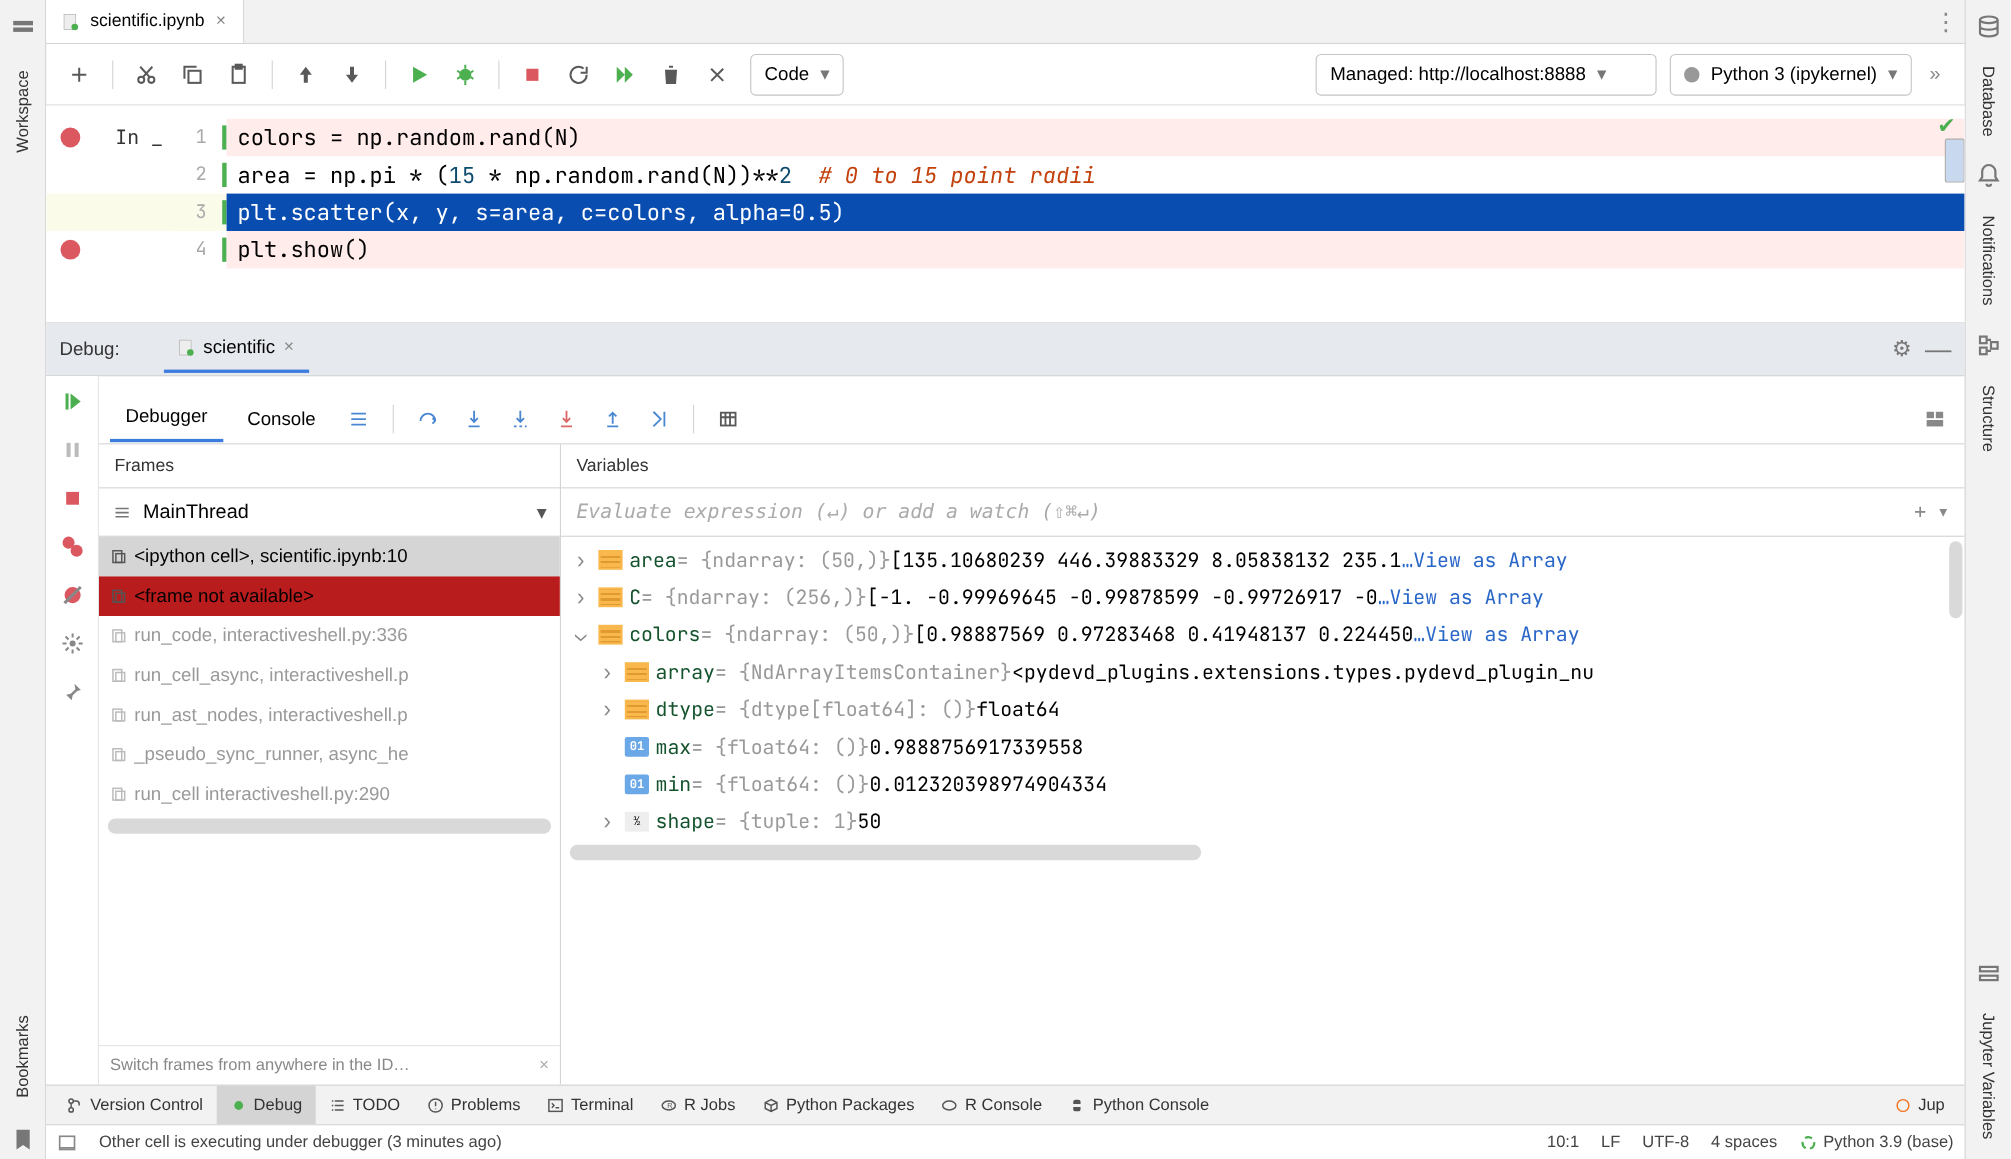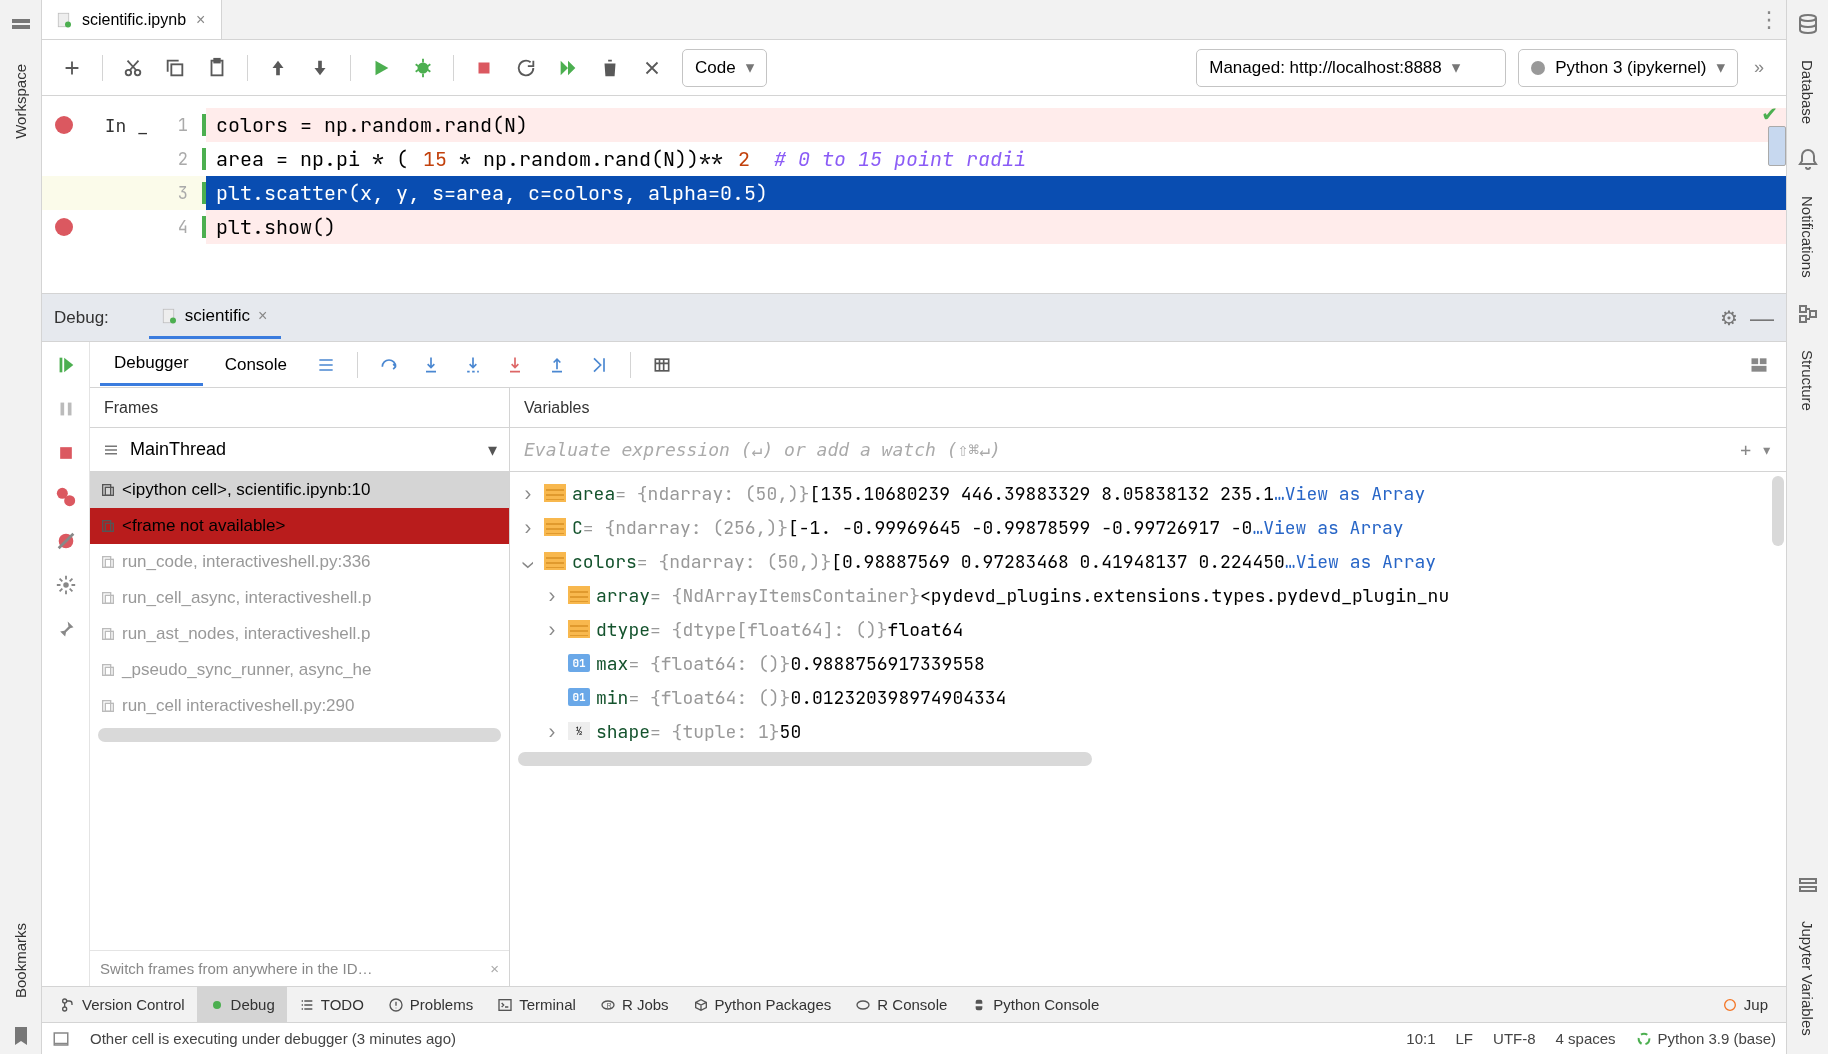--- a/index.html
+++ b/index.html
@@ -42,22 +42,22 @@
 .bp-col { width: 44px; background: #fff; }
 .bp-dot { width: 18px; height: 18px; border-radius: 50%; background: #db5860; margin: 0 auto; }
 .prompt-col { width: 70px; text-align: right; padding-right: 8px; color: #333; font-size: 18px; }
 .gutter { width: 50px; text-align: right; padding-right: 14px; color: #aaa; font-size: 17px; border-right: 4px solid #4caf50; background: #fff; }
 .code-col { flex: 1; font-size: 20px; line-height: 34px; }
 .code-line { height: 34px; padding-left: 10px; white-space: pre; }
 .code-line.bp { background: #ffeceb; }
 .code-line.sel { background: #094db1; color: #fff; }
 .row { display: flex; align-items: center; height: 34px; }
 .editor-rows { display: flex; flex-direction: column; padding-top: 12px; }
-.num { color: #c2410c; margin-left: 15px; }
-.comment { color: #8b5cf6; font-style: italic; }
+.num { color: #0c4a6e; }
+.comment { color: #c2410c; font-style: italic; }
 .check-icon { position: absolute; right: 8px; top: 6px; color: #4caf50; font-size: 20px; }
 .minimap { position: absolute; right: 0; top: 30px; width: 18px; height: 40px; background: linear-gradient(#c7d8ef, #c7d8ef); border: 1px solid #aaa; border-radius: 2px; }
 
 
 .add-cell-bar { height: 18px; position: relative; border-bottom: 1px solid #d4d4d4; }
 .add-cell-buttons { position: absolute; left: 50%; top: -30px; transform: translateX(-50%); display: flex; gap: 0; border: 1px solid #c4c4c4; border-radius: 5px; background: #fff; overflow: hidden; }
 .add-cell-buttons .btn { padding: 6px 18px; font-size: 17px; cursor: pointer; }
 .add-cell-buttons .btn:first-child { border-right: 1px solid #c4c4c4; }
 
 
@@ -67,21 +67,21 @@
 .debug-tab { display: flex; align-items: center; gap: 6px; padding: 10px 12px; border-bottom: 3px solid #3b7cde; font-size: 17px; }
 .debug-header .spacer { flex: 1; }
 .gear { color: #777; font-size: 20px; margin: 0 12px; cursor: pointer; }
 .minimize { color: #777; font-size: 24px; cursor: pointer; }
 
 .debug-body { flex: 1; display: flex; min-height: 0; }
 .debug-left-strip { width: 48px; background: #fff; border-right: 1px solid #e4e4e4; display: flex; flex-direction: column; align-items: center; padding-top: 8px; gap: 14px; }
 .dls-btn { width: 30px; height: 30px; display: flex; align-items: center; justify-content: center; cursor: pointer; }
 
 .debug-content { flex: 1; display: flex; flex-direction: column; min-height: 0; }
-.debug-toolbar { height: 46px; border-bottom: 1px solid #d4d4d4; display: flex; align-items: center; padding: 0 10px; gap: 8px; }
+.debug-toolbar { height: 46px; border-bottom: 1px solid #d4d4d4; display: flex; align-items: center; padding: 0 10px; gap: 8px; margin-top: 16px; }
 .dtab { padding: 10px 14px; font-size: 17px; cursor: pointer; }
 .dtab.active { border-bottom: 3px solid #3b7cde; font-weight: 500; }
 .dtool { width: 34px; height: 34px; display: flex; align-items: center; justify-content: center; color: #4a87d1; cursor: pointer; }
 .dtool svg { width: 20px; height: 20px; }
 .debug-toolbar .spacer { flex: 1; }
 
 .panes { flex: 1; display: flex; min-height: 0; }
 .frames-pane { width: 420px; border-right: 1px solid #d4d4d4; display: flex; flex-direction: column; min-height: 0; }
 .pane-header { height: 40px; border-bottom: 1px solid #d4d4d4; display: flex; align-items: center; padding: 0 14px; font-size: 16px; color: #333; }
 .thread-select { height: 44px; border-bottom: 1px solid #d4d4d4; display: flex; align-items: center; padding: 0 12px; font-size: 18px; gap: 10px; }

